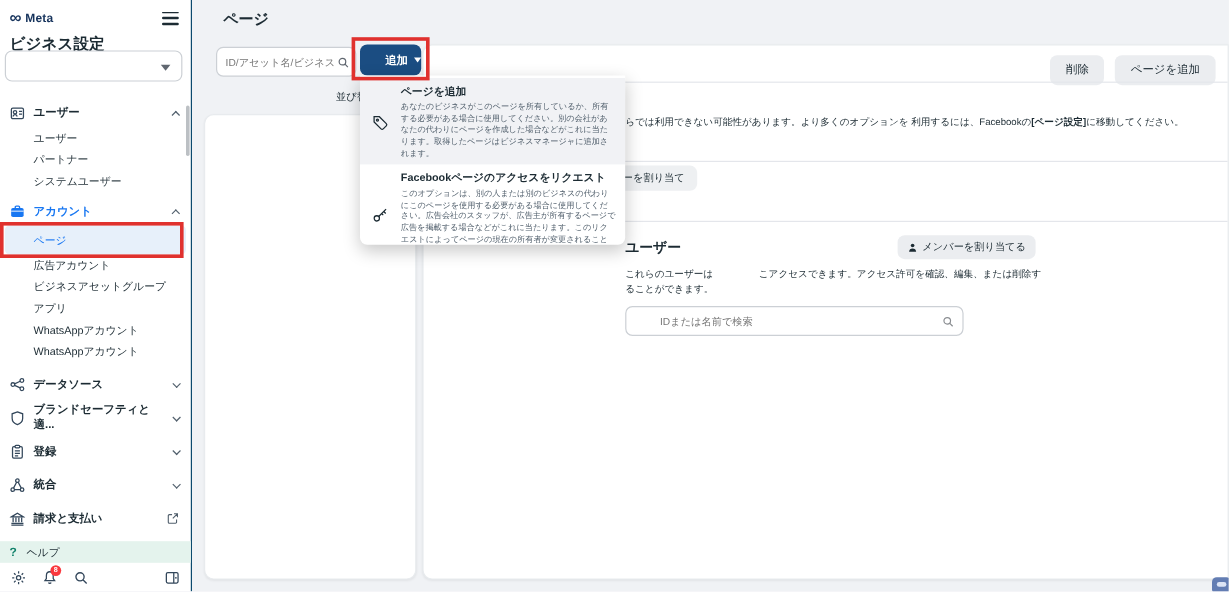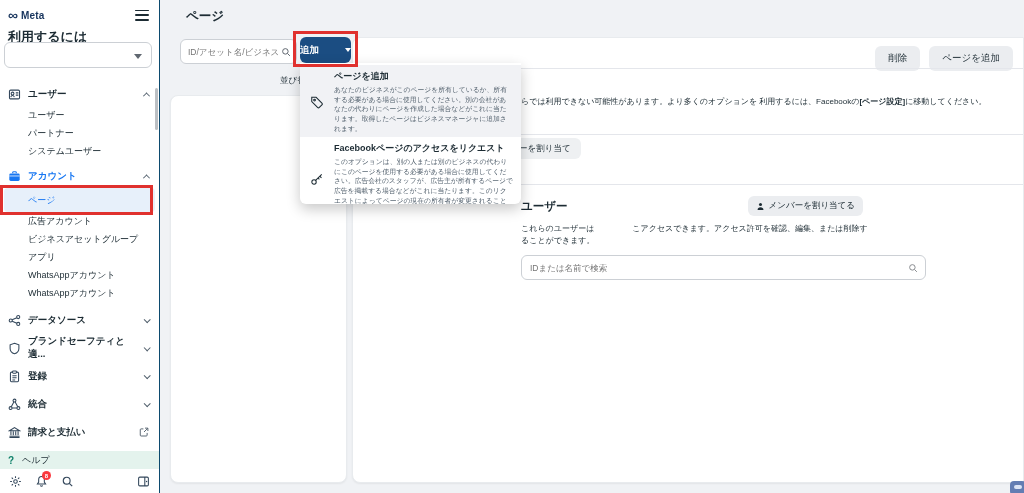--- a/index.html
+++ b/index.html
@@ -48,21 +48,21 @@
   
   .annotation-box { position:absolute; border:3px solid #e0312e; background:transparent; z-index:100; pointer-events:none; }
   .ann-pages { left:0; top:185px; width:153px; height:30px; }
   .ann-add { left:293px; top:31px; width:65px; height:36px; }
 
   
   .page-title { position:absolute; left:186px; top:8px; font-size:12.5px; font-weight:bold; }
   .search-box { position:absolute; left:180px; top:39px; width:117px; height:25px; background:#fff; border:1px solid #ccd0d5; border-radius:6px; display:flex; align-items:center; }
   .search-box input { flex:1; min-width:0; border:none; outline:none; background:transparent; font-size:8.5px; padding:0 2px 0 7px; font-family:inherit; color:#1c2b33; }
   .search-box svg { margin-right:5px; flex:0 0 auto; }
-  .add-btn { position:absolute; left:300px; top:37px; width:51px; height:26px; background:#1b4d82; color:#fff; border:none; border-radius:6px; font-size:9.5px; font-weight:bold; display:flex; align-items:center; justify-content:space-between; gap:5px; cursor:pointer; font-family:inherit; }
+  .add-btn { position:absolute; left:300px; top:37px; width:51px; height:26px; background:#1b4d82; color:#fff; border:none; border-radius:6px; font-size:9.5px; font-weight:bold; display:flex; align-items:center; justify-content:flex-end; gap:5px; cursor:pointer; font-family:inherit; }
   .tri-w { width:0; height:0; border-left:3.5px solid transparent; border-right:3.5px solid transparent; border-top:4.5px solid #fff; }
   .tri-g { width:0; height:0; border-left:3.5px solid transparent; border-right:3.5px solid transparent; border-top:4.5px solid #52606d; }
   .filter-ctl { position:absolute; left:179px; top:70px; width:78px; height:22px; display:flex; align-items:center; justify-content:space-between; font-size:8.5px; cursor:pointer;margin-top:35px; }
   .sort-ctl { position:absolute; left:280px; top:70px; height:22px; display:flex; align-items:center; font-size:8.5px; cursor:pointer; }
 
   .left-card { position:absolute; left:170px; top:95px; width:177px; height:388px; background:#fff; border:1px solid #e8ebee; border-radius:8px; box-shadow:0 1px 2px rgba(0,0,0,.06); }
 
   .right-panel { position:absolute; left:352px; top:37px; width:672px; height:446px; background:#fff; border:1px solid #e8ebee; border-radius:8px 0 0 8px; box-shadow:0 1px 2px rgba(0,0,0,.06); }
   .panel-actions { position:absolute; top:8px; right:10px; display:flex; gap:9px; }
   .gbtn { background:#ebedf0; border:none; border-radius:6px; height:25px; padding:0 13px; font-size:9.5px; color:#1c2b33; cursor:pointer; font-family:inherit; display:flex; align-items:center; gap:4px; }
@@ -72,21 +72,21 @@
   .notice b { font-weight:bold; }
   .assign-partial { position:absolute; left:156px; top:100px; height:21px; background:#eef0f2; border:none; border-radius:6px; padding:0 10px; font-size:8.5px; color:#1c2b33; font-family:Liberation Serif, serif; cursor:pointer; }
 
   .users { position:absolute; left:168px; top:157px; width:342px; }
   .users-head { display:flex; align-items:center; justify-content:space-between; height:22px; }
   .users-head h3 { font-size:11.5px; font-weight:bold; }
   .gbtn.small { height:20px; padding:0 8px; font-size:8.5px; }
   .udesc { margin-top:6px; font-size:8px; line-height:1.5; color:#1c2b33; }
   .udesc .line1 { white-space:nowrap; }
   .udesc .gap { display:inline-block; width:38px; }
-  .usearch { position:relative; margin-top:8px; width:405px; height:25px; border:1px solid #ccd0d5; border-radius:6px; background:#fff; }
+  .usearch { position:relative; margin-top:8px; width:282px; height:25px; border:1px solid #ccd0d5; border-radius:6px; background:#fff;padding-left:20px; }
   .usearch input { width:100%; height:100%; border:none; outline:none; background:transparent; font-size:8.5px; padding:0 24px 0 8px; font-family:inherit; color:#1c2b33; }
   .usearch svg { position:absolute; right:7px; top:7px; }
 
   
   .add-menu { position:absolute; left:300px; top:63px; width:221px; height:141px; background:#fff; z-index:50; border-radius:0 0 6px 6px; box-shadow:0 5px 14px rgba(0,0,0,.22); overflow:hidden; padding-top:2px; }
   .menu-item { display:flex; gap:6px; padding:5px 8px 4px 6px; cursor:pointer; }
   .menu-item.hl { background:#f1f2f5; }
   .mi-icon { flex:0 0 22px; display:flex; align-items:center; justify-content:center; }
   .mi-title { font-size:9px; font-weight:bold; margin-bottom:2px; color:#1c2b33; }
   .mi-desc { font-size:6.8px; line-height:1.42; color:#52606d; }
@@ -106,21 +106,21 @@
       <div class="logo">
         <span class="infinity"></span>
         <span class="logo-text">Meta</span>
       </div>
       <div class="hamburger">
           <i></i>
           <i></i>
           <i></i>
         </div>
     </div>
-    <div class="sb-title">利用するには</div>
+    <div class="sb-title">ビジネス設定</div>
     <div class="biz-select">
       <span class="sel-caret"></span>
     </div>
 
     <nav class="nav">
       <div class="nav-section">
         <svg class="ic nico" width="13" height="13" viewBox="0 0 16 16" fill="none" stroke="#33475b" stroke-width="1.3">
             <rect x="1.8" y="2.6" width="12.4" height="10.8" rx="1.5"></rect>
             <circle cx="5.6" cy="6.8" r="1.7"></circle>
             <path d="M3.4 11.2c.4-1.4 1.2-2 2.2-2s1.8.6 2.2 2"></path>

